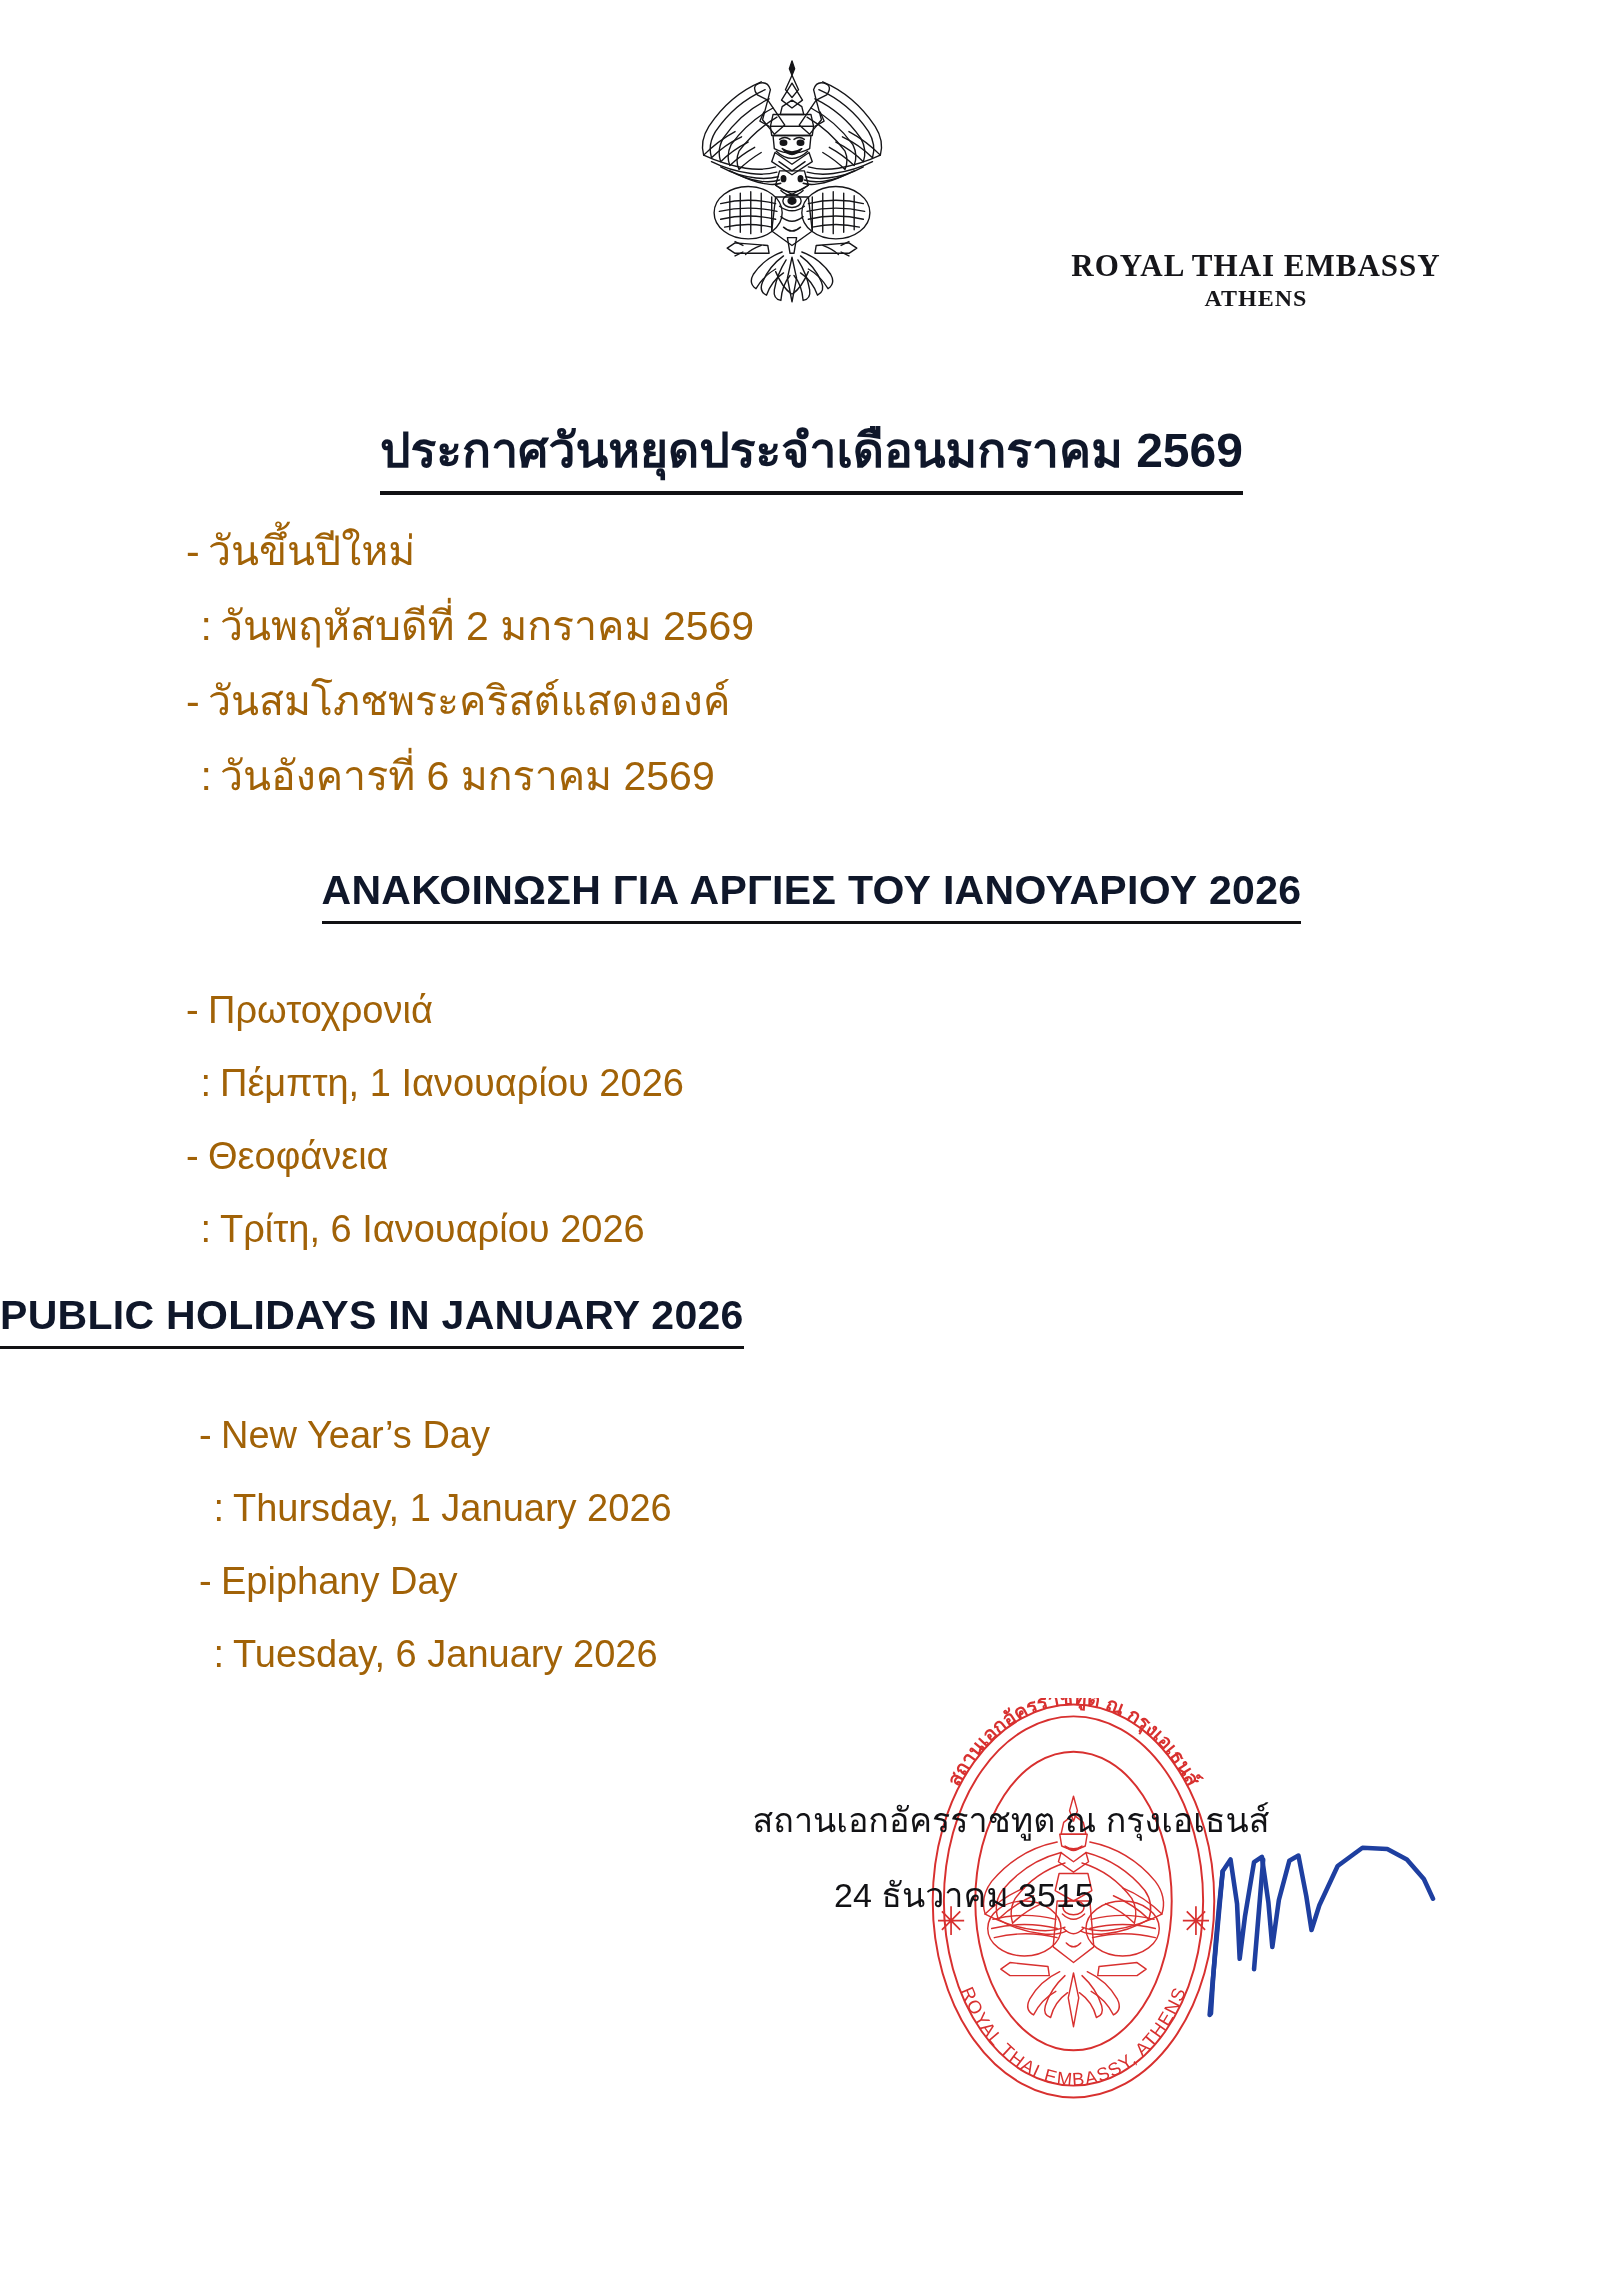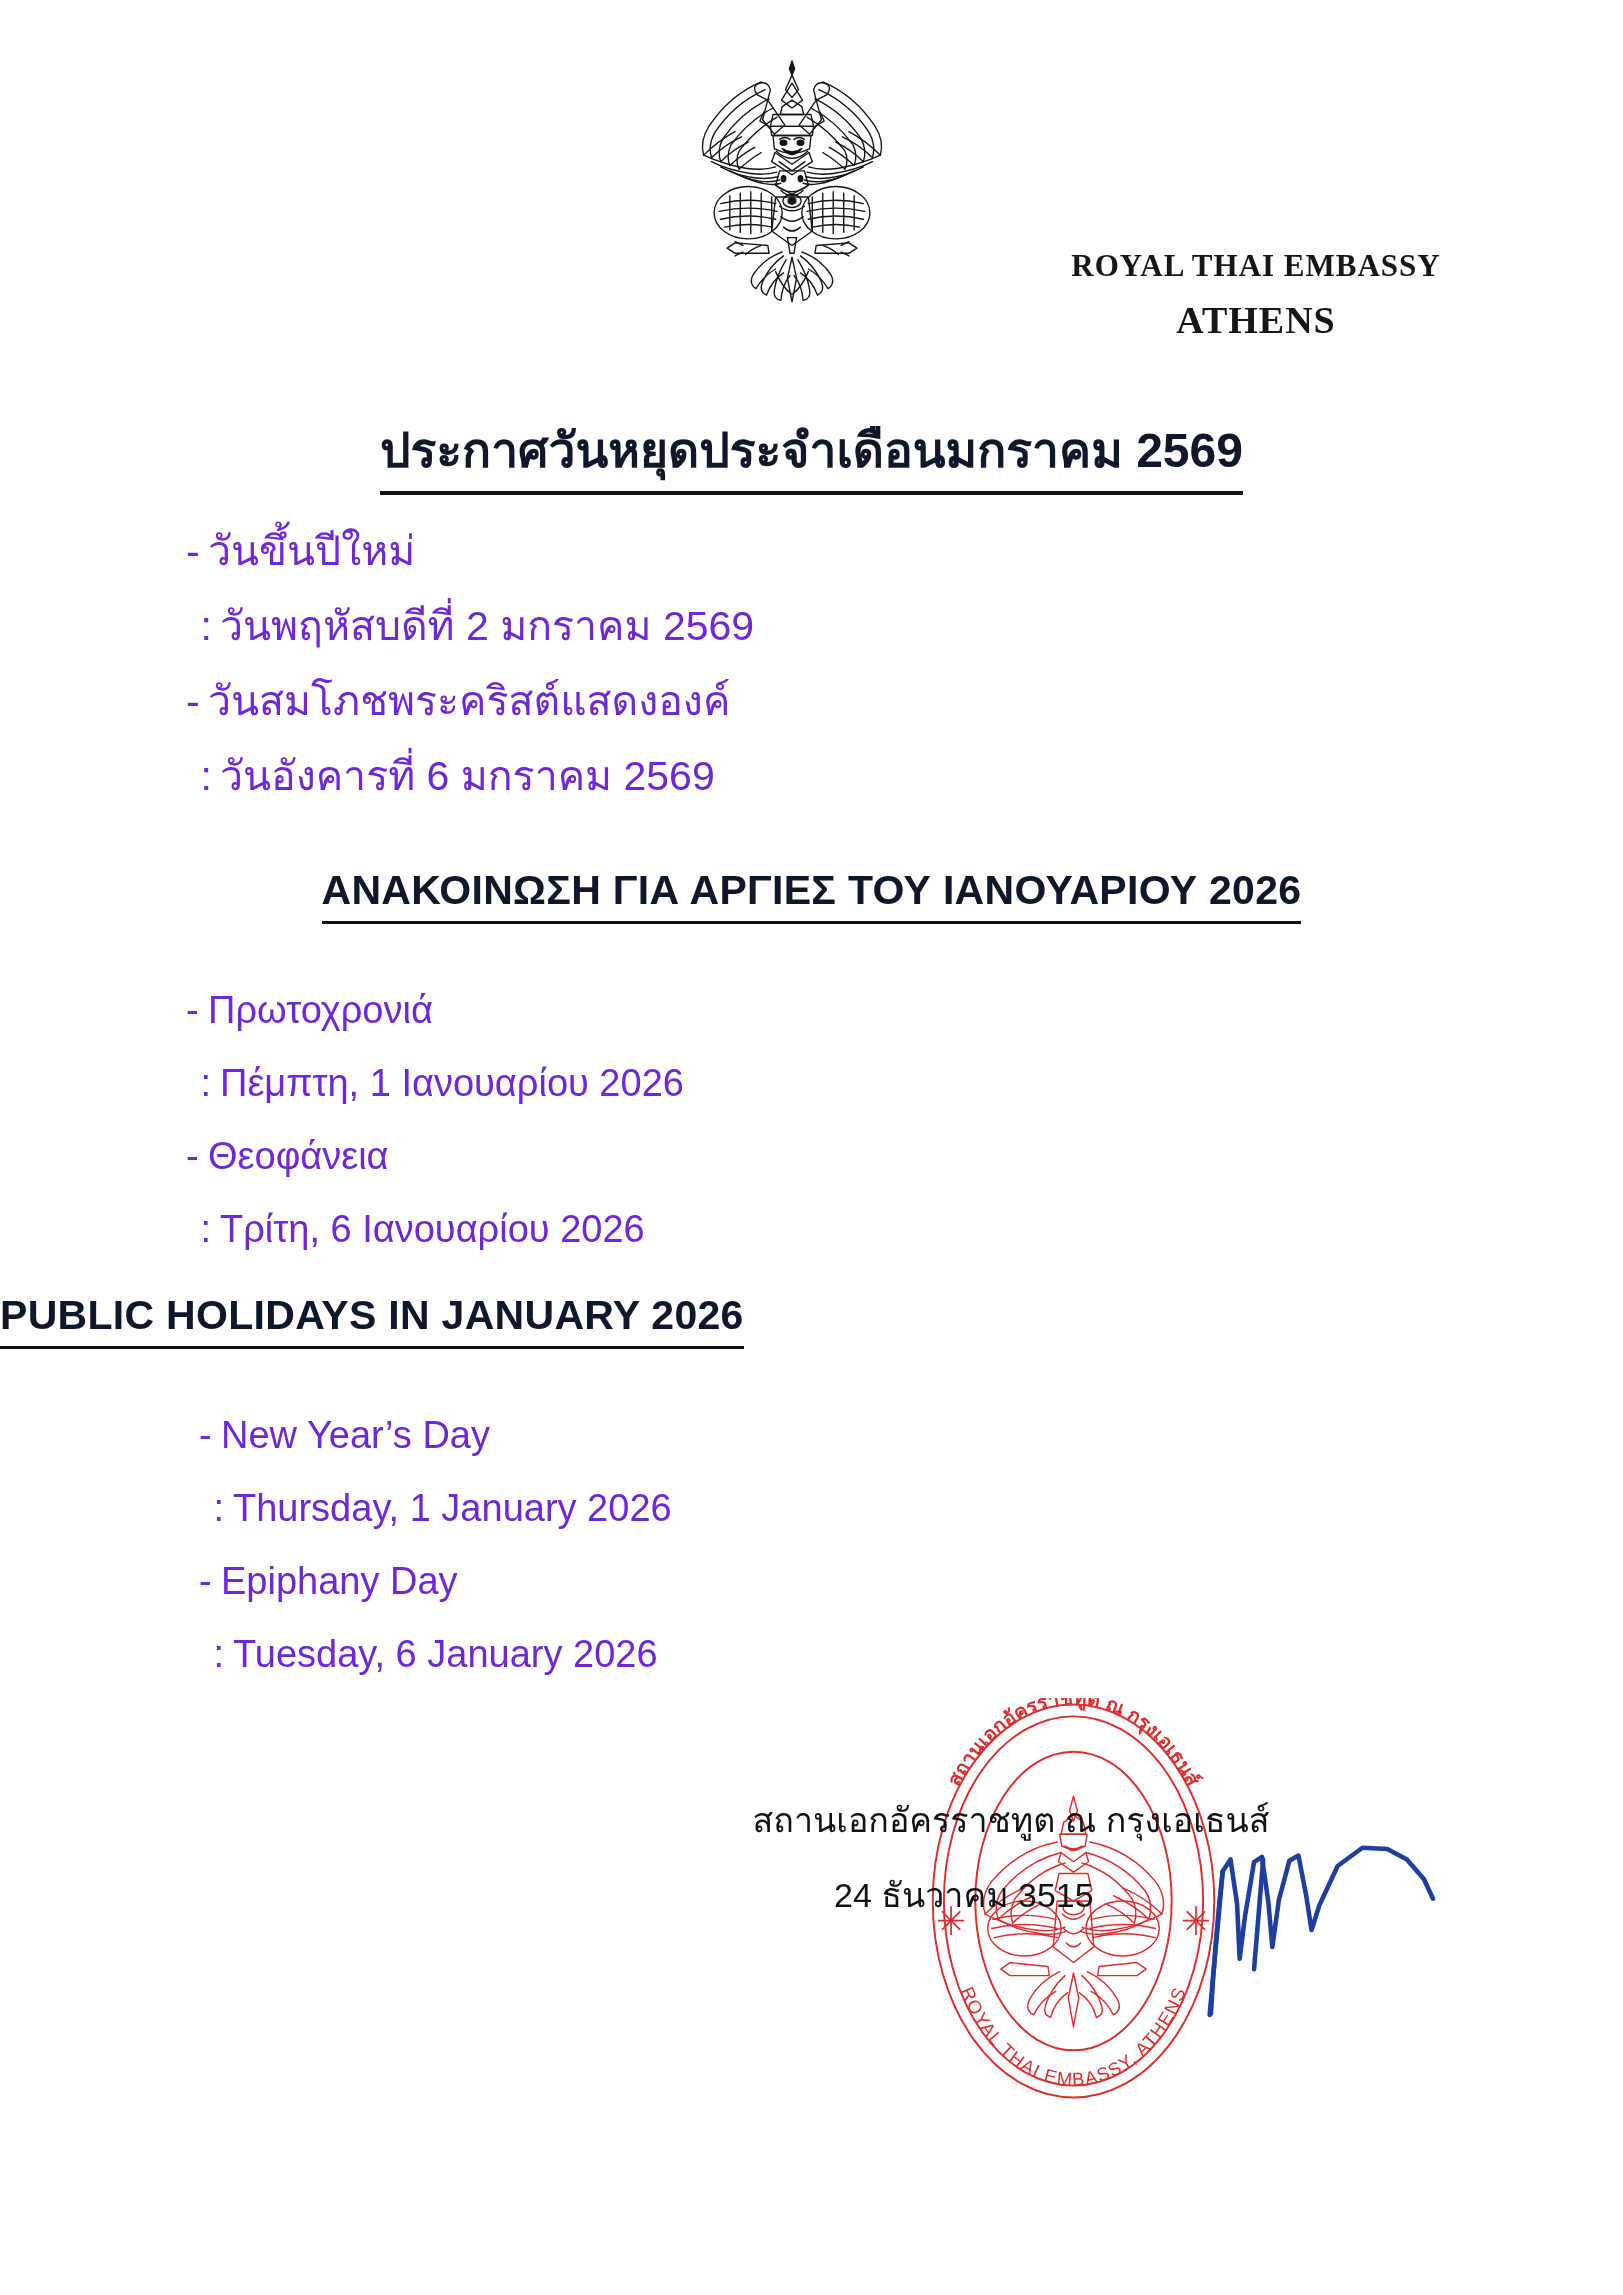--- a/index.html
+++ b/index.html
@@ -47,24 +47,24 @@
     font-weight: bold;
     color: #16161a;
   }
   .org-line1 {
     font-size: 31px;
     letter-spacing: 1px;
     line-height: 1.06;
     white-space: nowrap;
   }
   .org-line2 {
-    font-size: 38px;
+    font-size: 24px;
     letter-spacing: 1px;
     line-height: 1.06;
-    margin-top: 17px;
+    margin-top: 3px;
   }
 
   
   .heading {
     position: absolute;
     font-weight: bold;
     color: #0f172a;
     white-space: nowrap;
   }
   .heading .ul {
@@ -104,21 +104,21 @@
     left: 186px;
     width: 1047px;
   }
   .block-thai    { top: 514px; }
   .block-greek   { top: 974px; }
   .block-english { top: 1399px; margin-left: 13px; }
 
   .row {
     display: block;
     white-space: nowrap;
-    color: #6d28d9;
+    color: #a16207;
   }
   .row-dash {
     font-size: 38px;
     line-height: 73px;
   }
   .row-colon {
     font-size: 38px;
     line-height: 73px;
     padding-left: 14.4px;
   }

